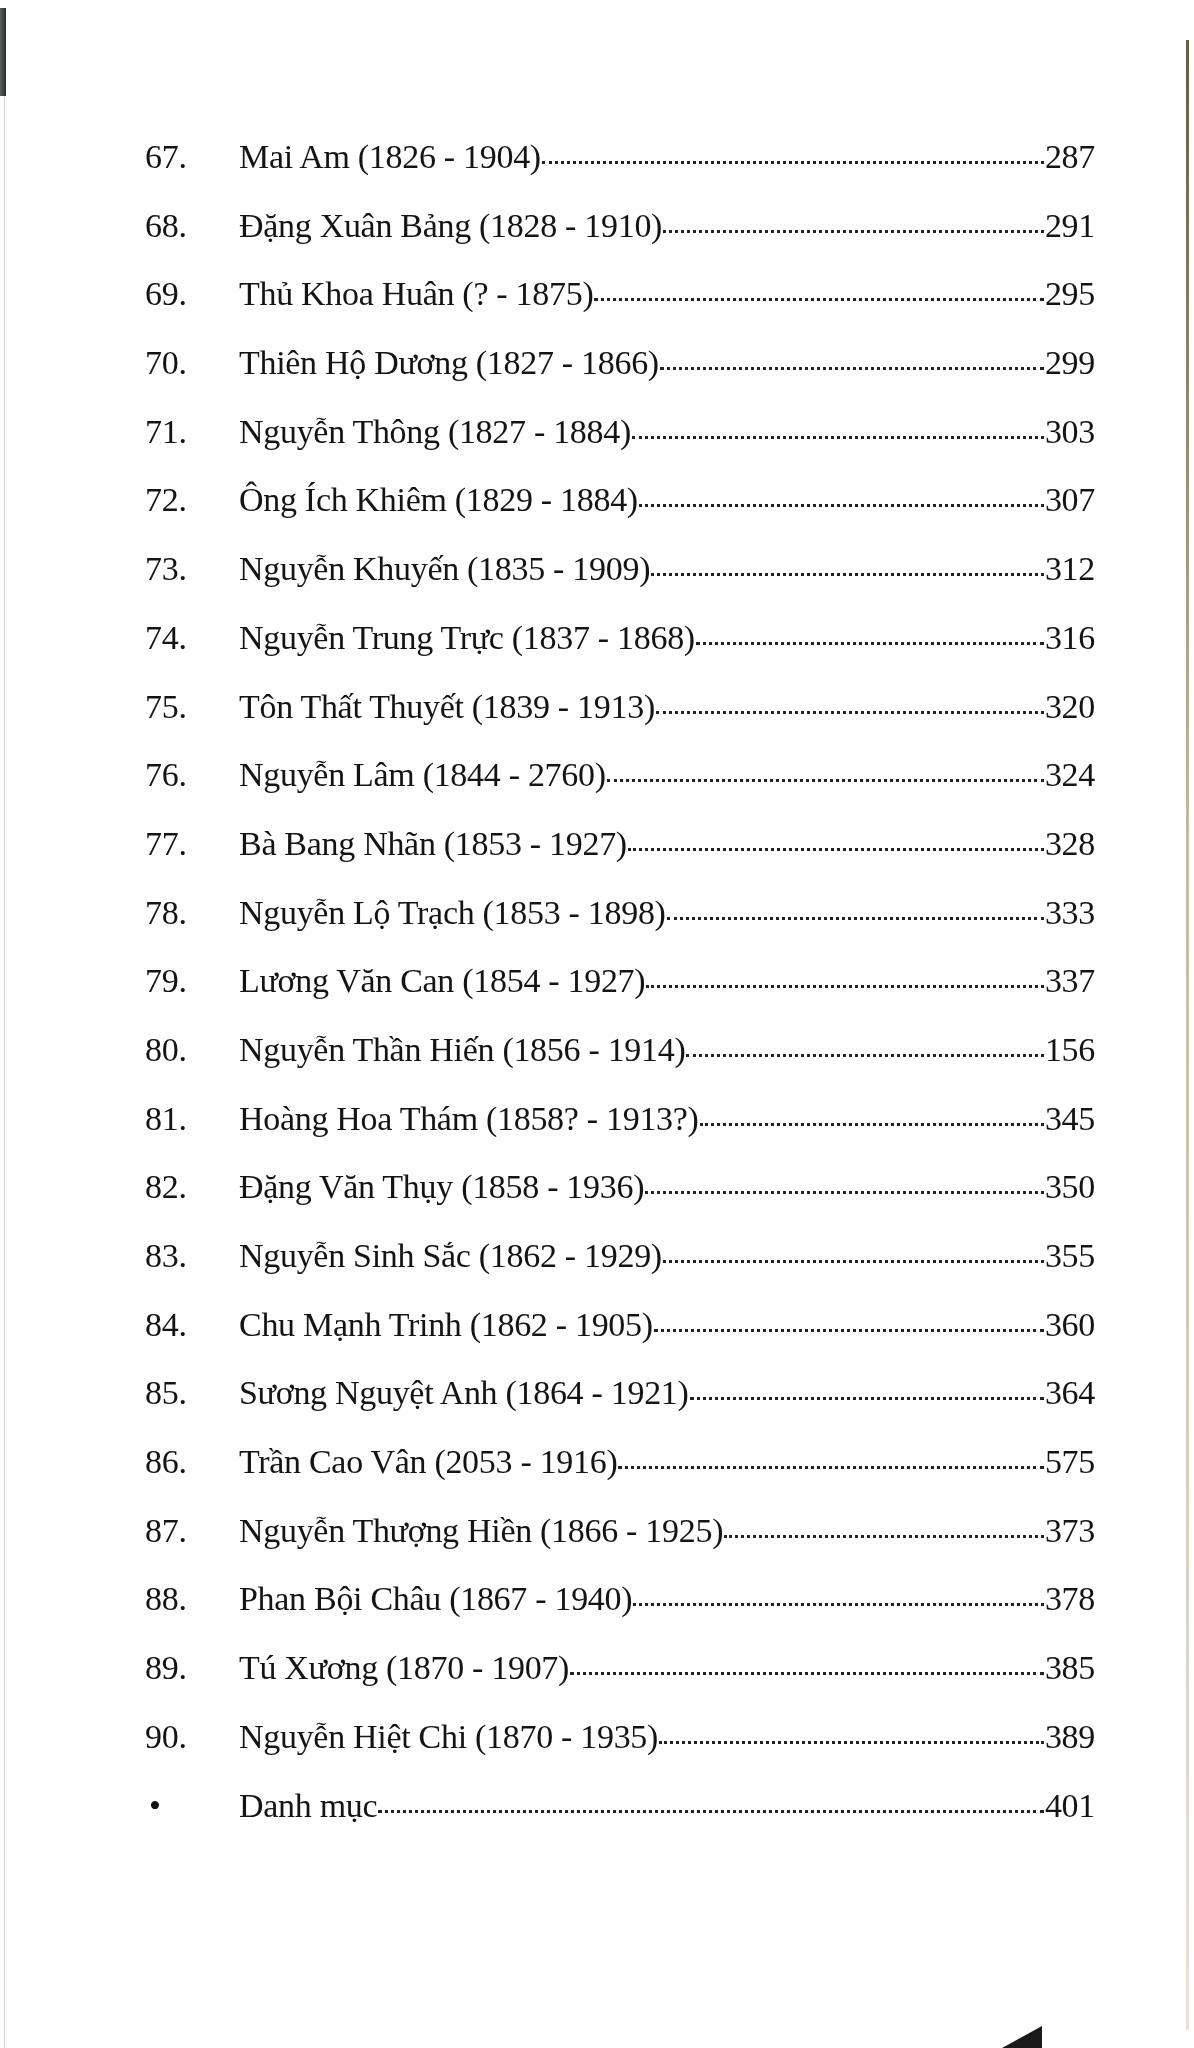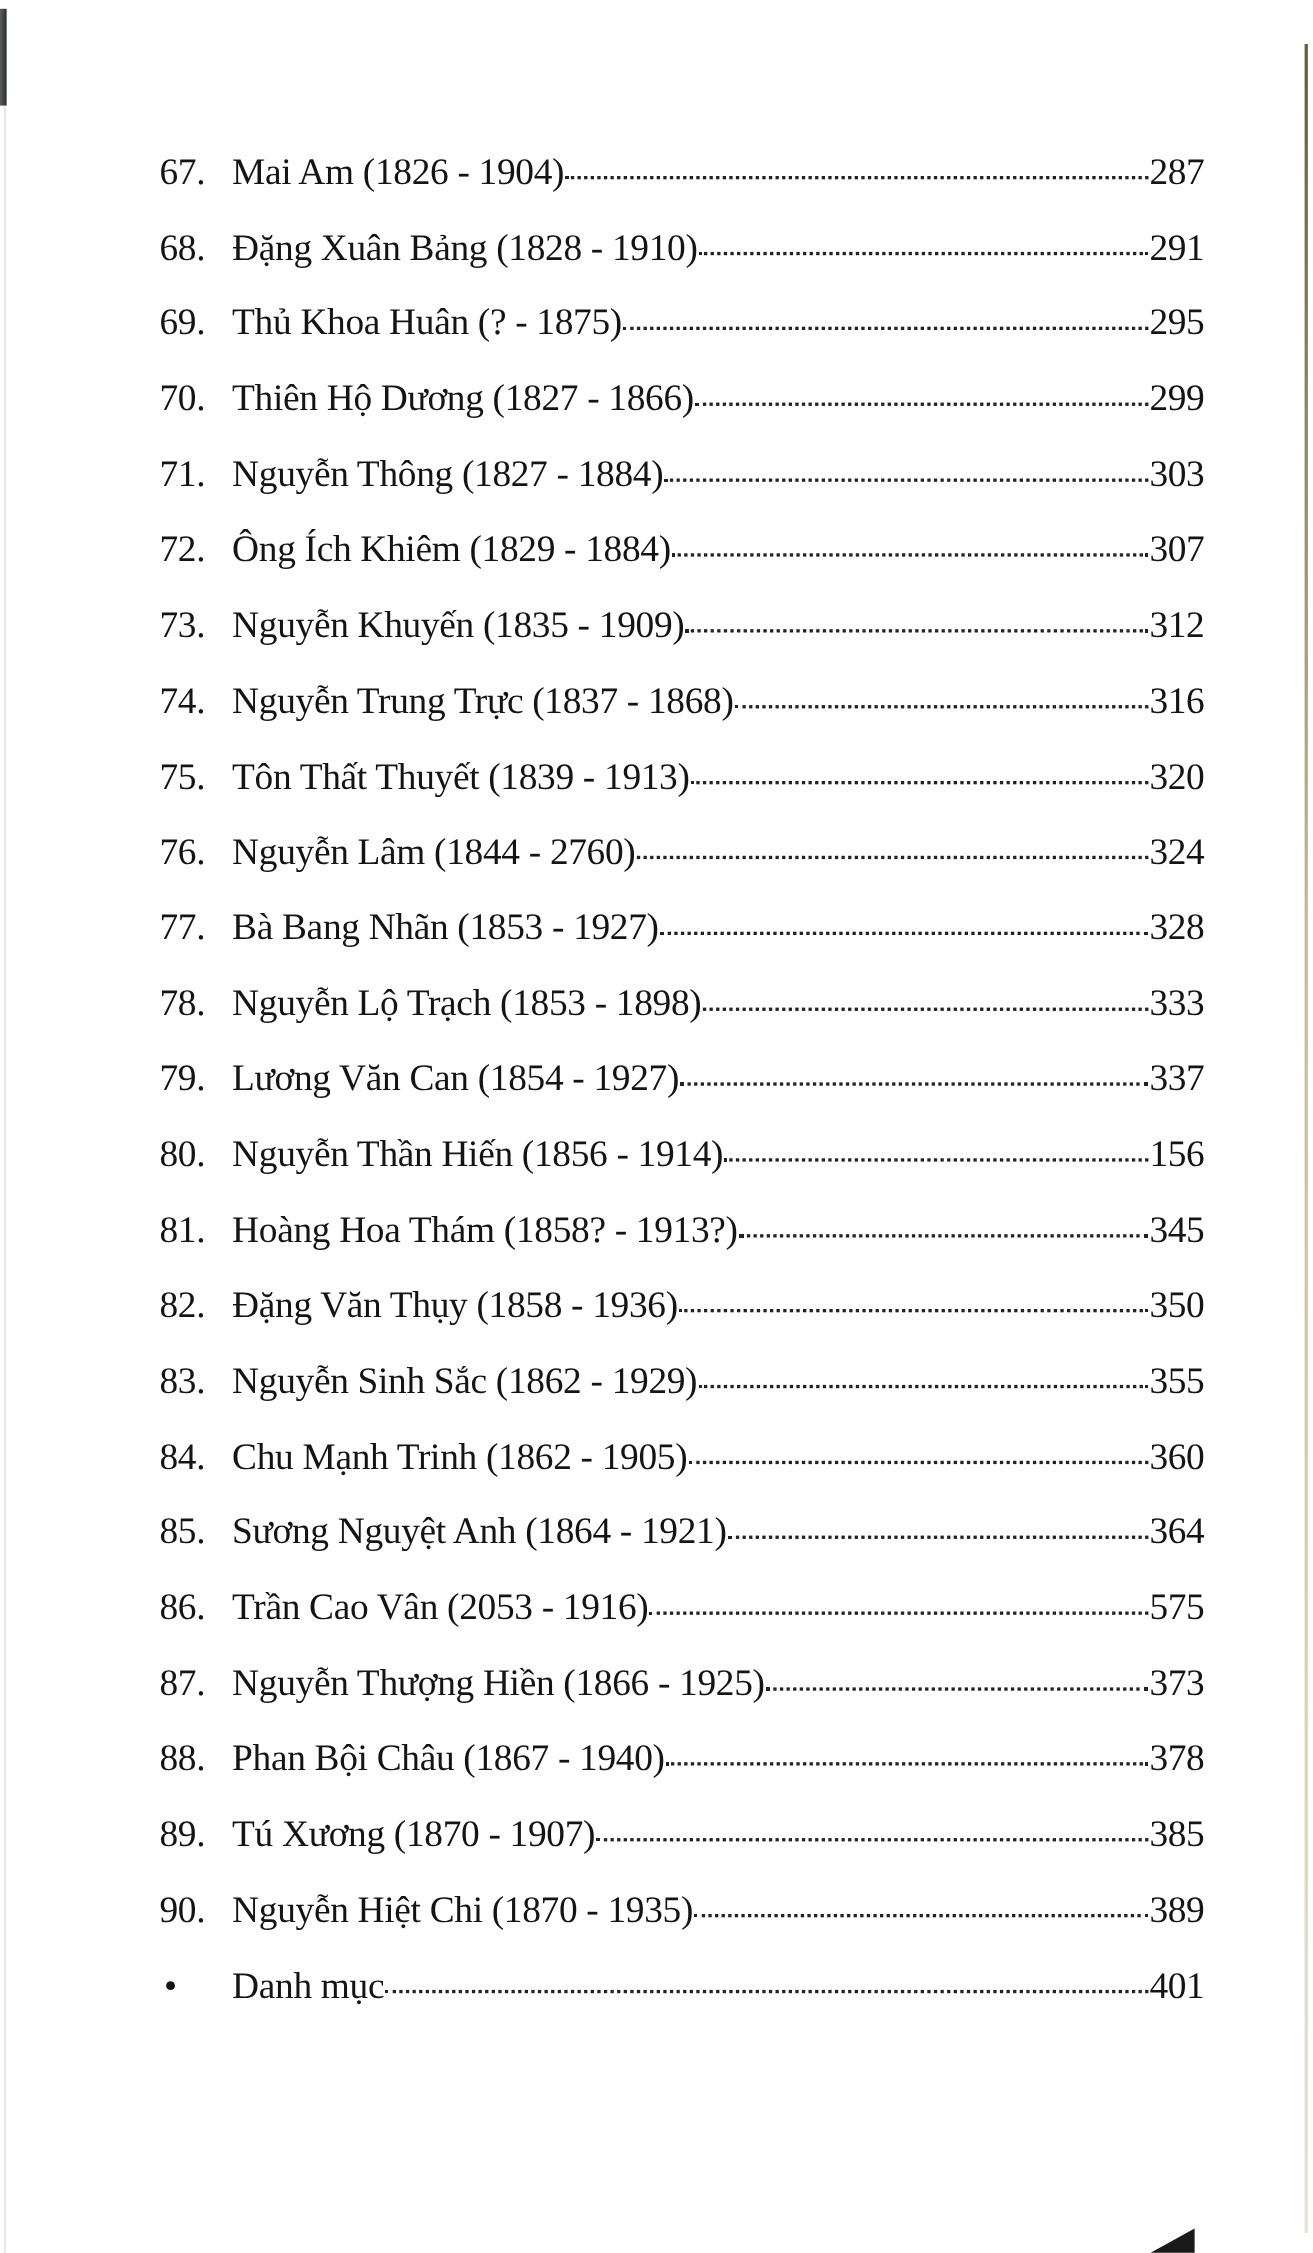--- a/index.html
+++ b/index.html
@@ -13,21 +13,20 @@
       position: relative;
       overflow: hidden;
       font-family: "Liberation Serif", "DejaVu Serif", serif;
       color: #141414;
     }
     .page {
       position: absolute;
       left: 0; top: 0;
       width: 1042px; height: 2048px;
       background: #fefefe;
-      padding-left: 44px;
     }
     
     .binding-strip {
       position: absolute;
       left: 0; top: 8px;
       width: 6px; height: 88px;
       background: linear-gradient(to right, #5a605c, #2a2d2b);
     }
     .binding-line {
       position: absolute;
@@ -71,20 +70,21 @@
     .bullet {
       width: 66px;
       flex: 0 0 66px;
       text-align: left;
       padding-left: 4px;
       box-sizing: border-box;
     }
     .title {
       white-space: nowrap;
       flex: 0 0 auto;
+      margin-left: 28px;
     }
     .leader {
       flex: 1 1 auto;
       margin: 0 1px;
       border-bottom: 3px dotted #222;
       transform: translateY(-4px);
       min-width: 20px;
     }
     .page-num {
       flex: 0 0 auto;

